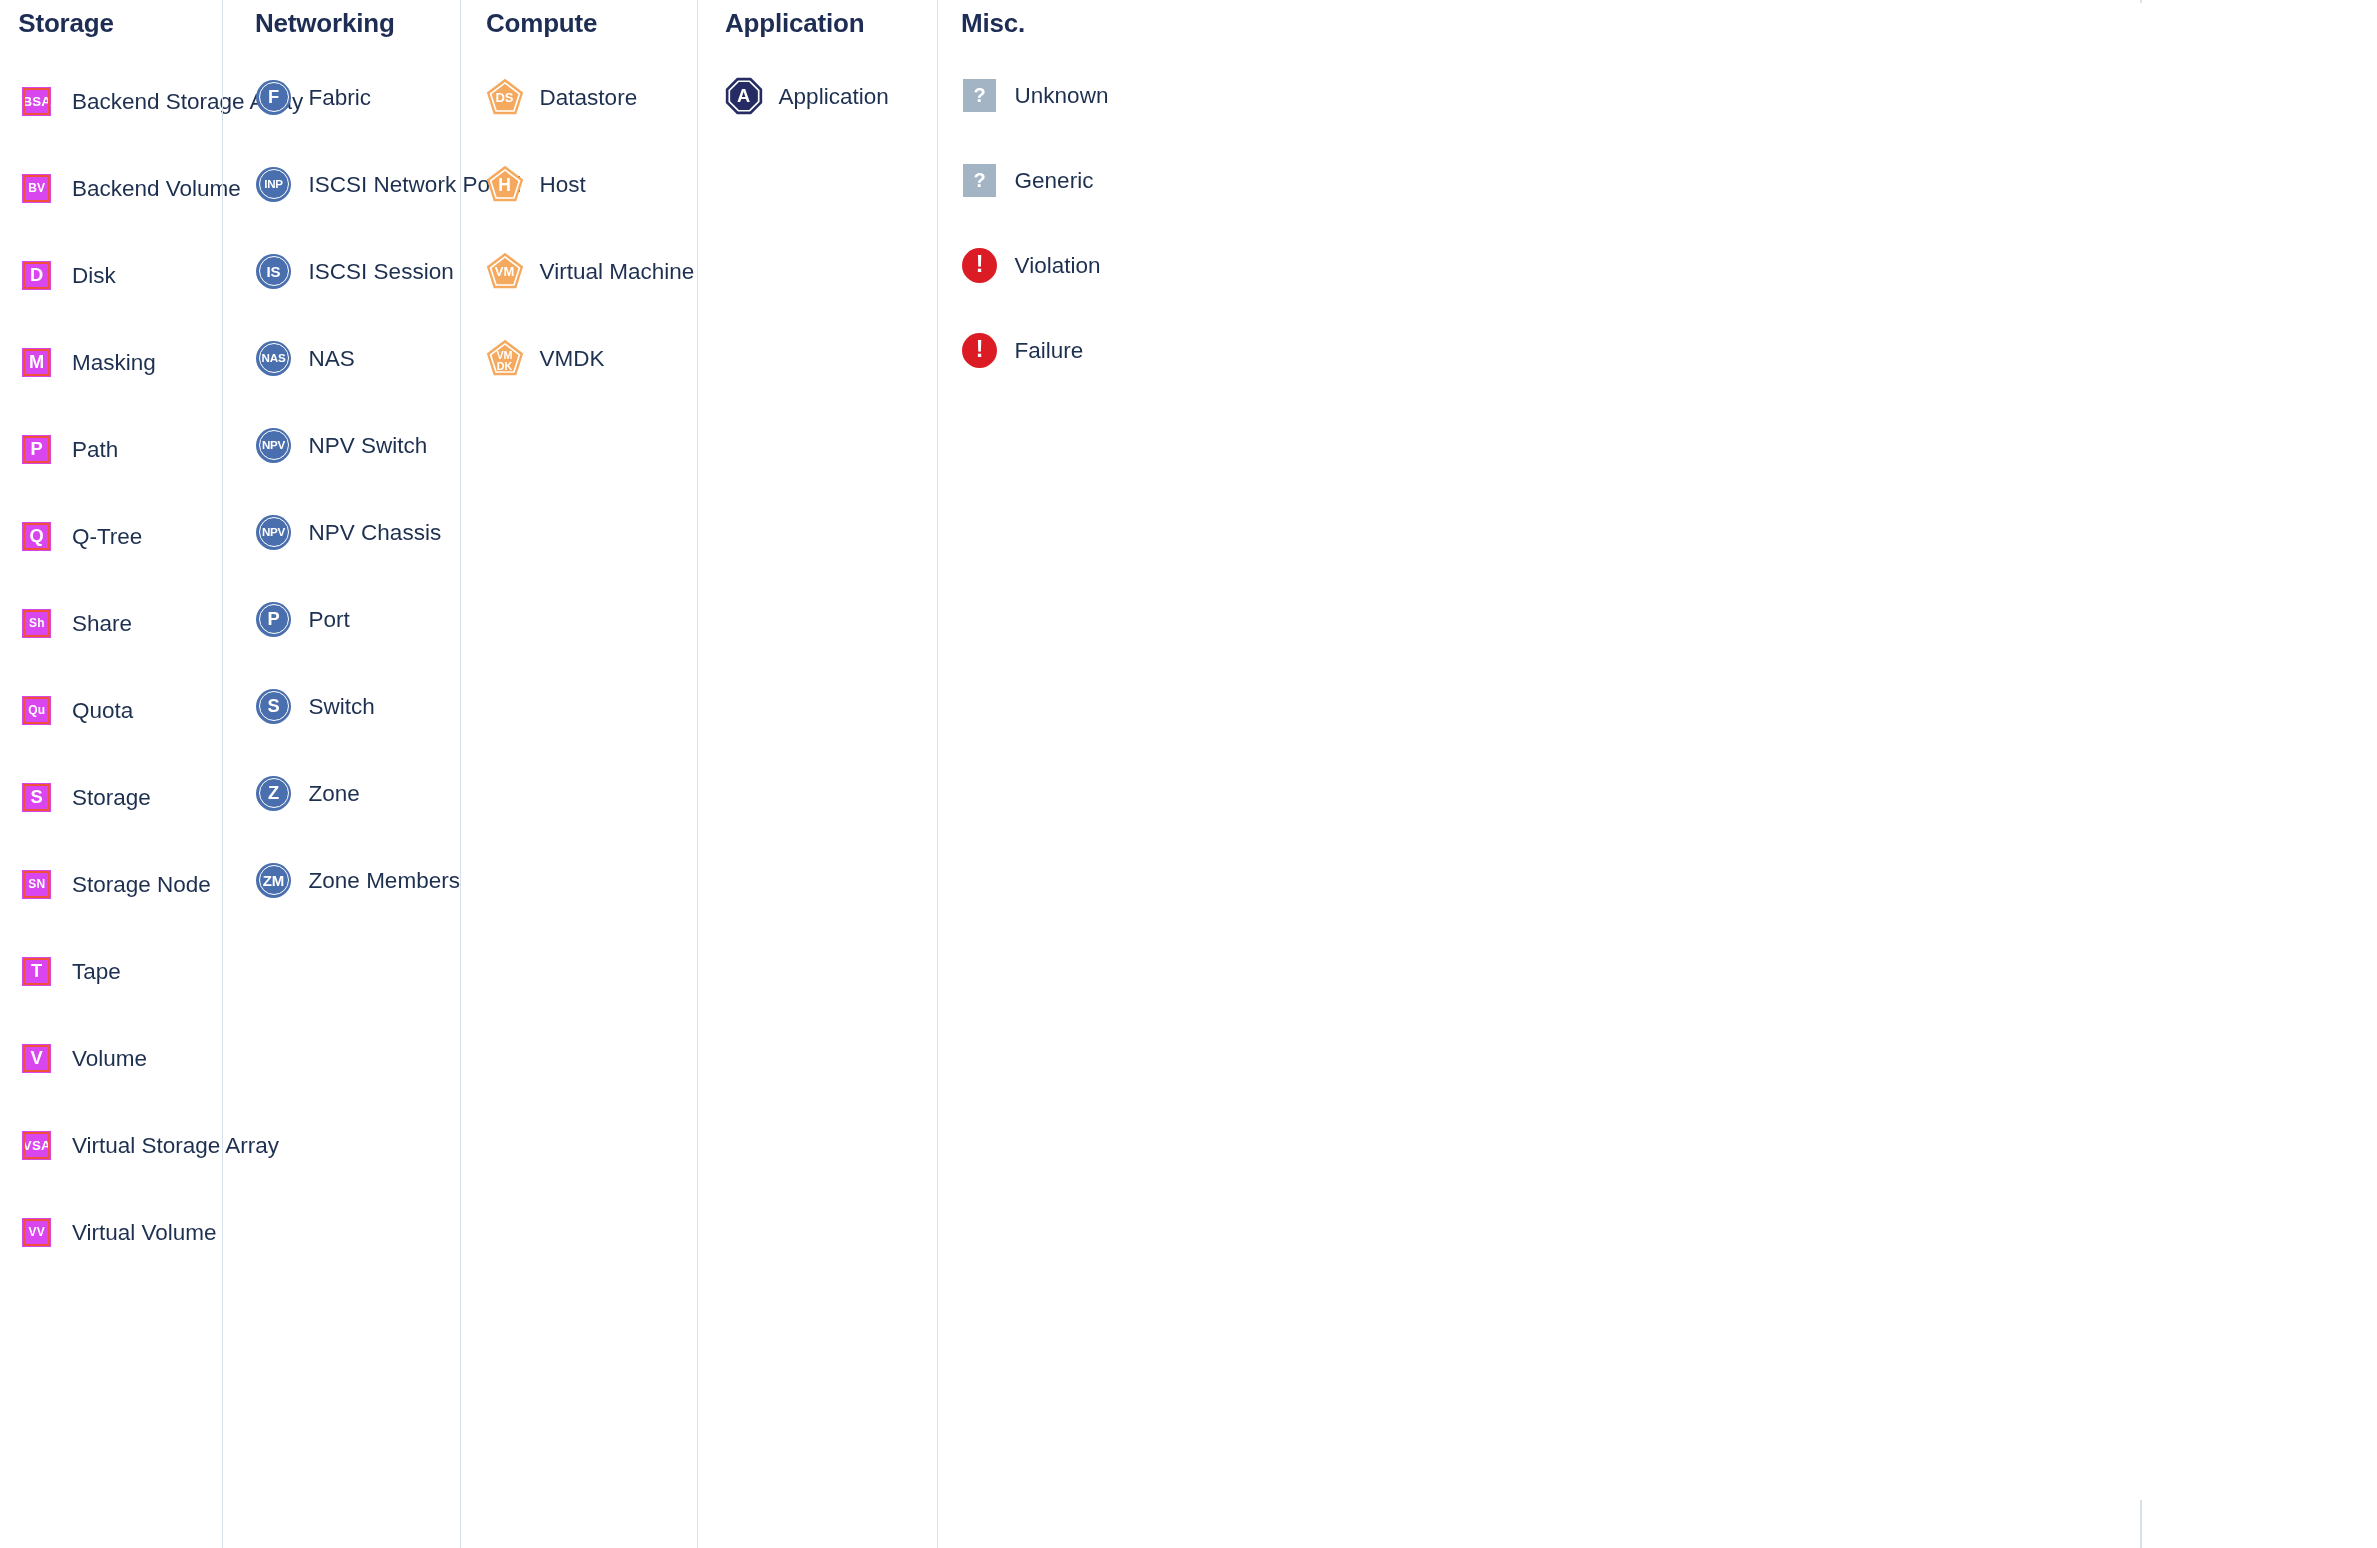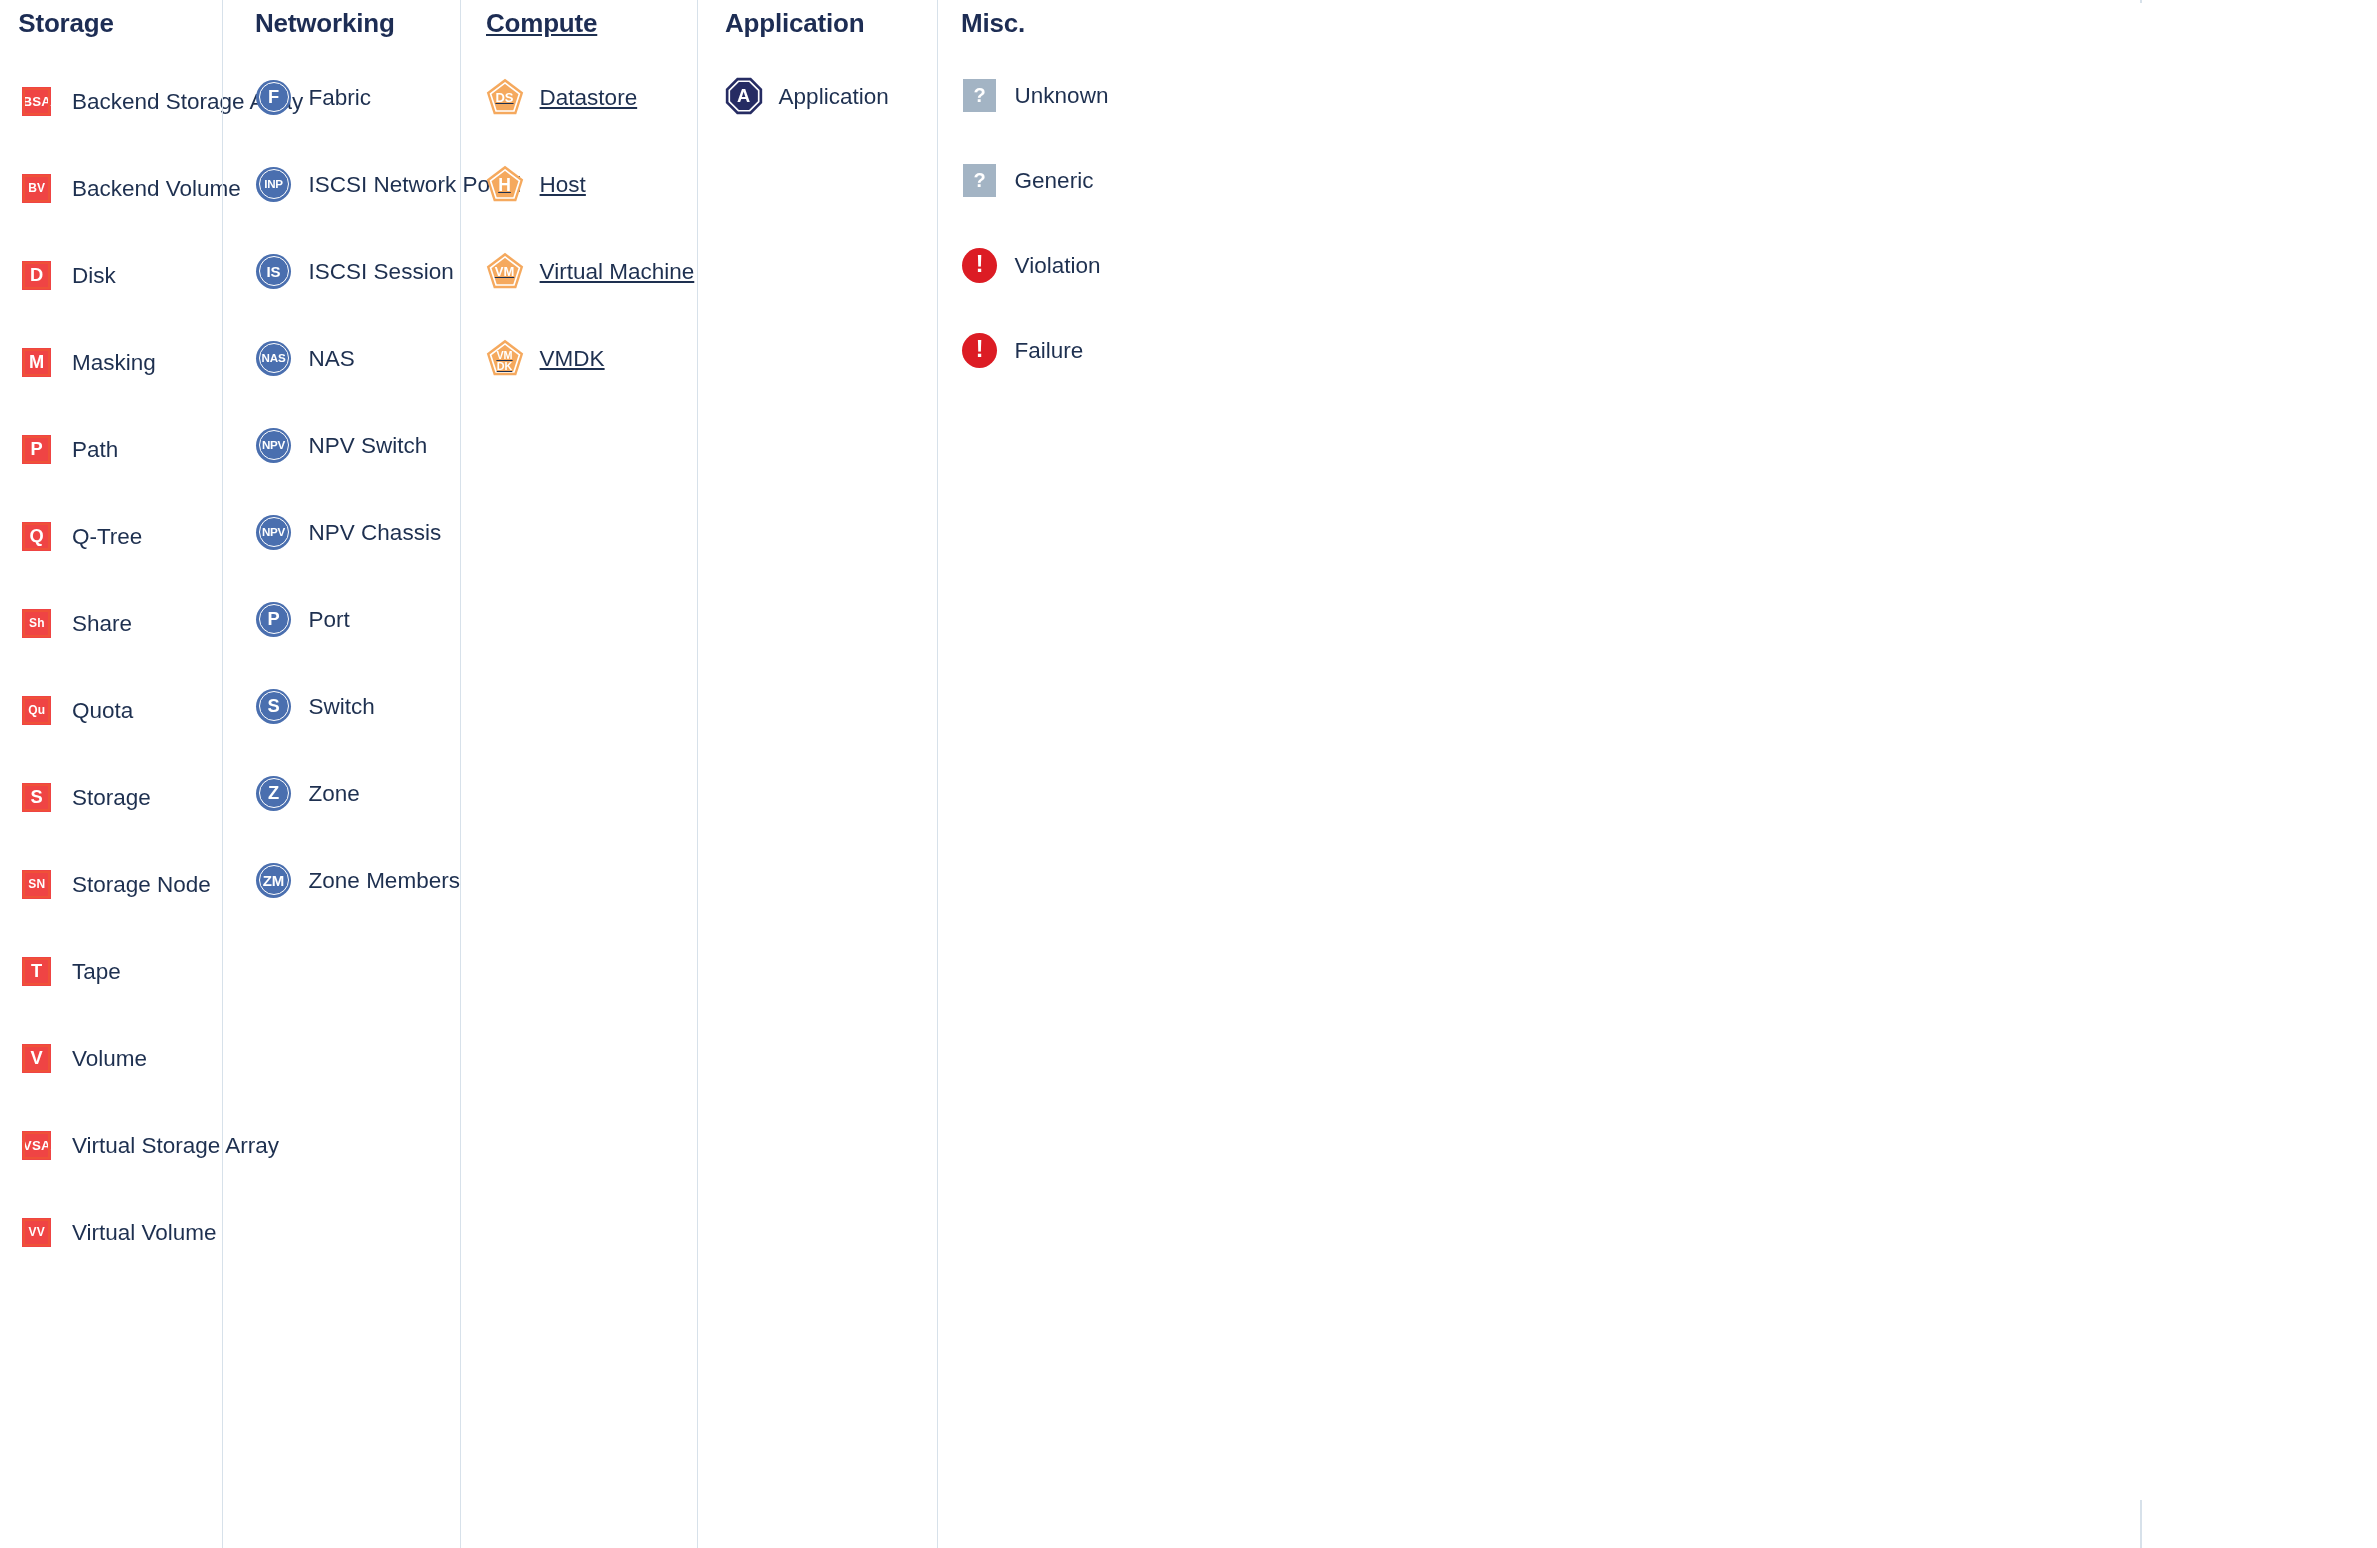--- a/index.html
+++ b/index.html
@@ -52,21 +52,21 @@
   }
   .edge-divider.top    { top: 0;  height: 3.3px; }
   .edge-divider.bottom { top: 1500px; height: 49px; }
 
   .column-inner {
     padding-left: 18.3px;
     padding-top: 0;
   }
   .col-storage .column-inner     { padding-left: 18.3px; }
   .col-networking .column-inner  { padding-left: 32px; }
-  .col-compute .column-inner     { padding-left: 25px; text-decoration: underline; }
+  .col-compute .column-inner     { padding-left: 25px; }
   .col-application .column-inner { padding-left: 27px; }
   .col-misc .column-inner        { padding-left: 23px; }
 
   
   .column-title {
     font-size: 26px;
     font-weight: bold;
     letter-spacing: -0.2px;
     color: #1d2d54;
     margin: 0;
@@ -116,21 +116,21 @@
   .col-networking .legend-list { margin-top: 14px; }
   .col-compute .legend-list    { margin-top: 14px; }
   .col-application .legend-list{ margin-top: 13.3px; }
   .col-misc .legend-list       { margin-top: 13.3px; }
 
   
   
   .ico-square {
     width: 33px;
     height: 33px;
-    background: #ef4444;
+    background: #d946ef;
     box-sizing: border-box;
     border: 2.5px solid #ffffff;
     outline: 2.5px solid #ef5138;
     outline-offset: -5px;
     display: flex;
     align-items: center;
     justify-content: center;
   }
   .ico-square .glyph {
     color: #ffffff;

